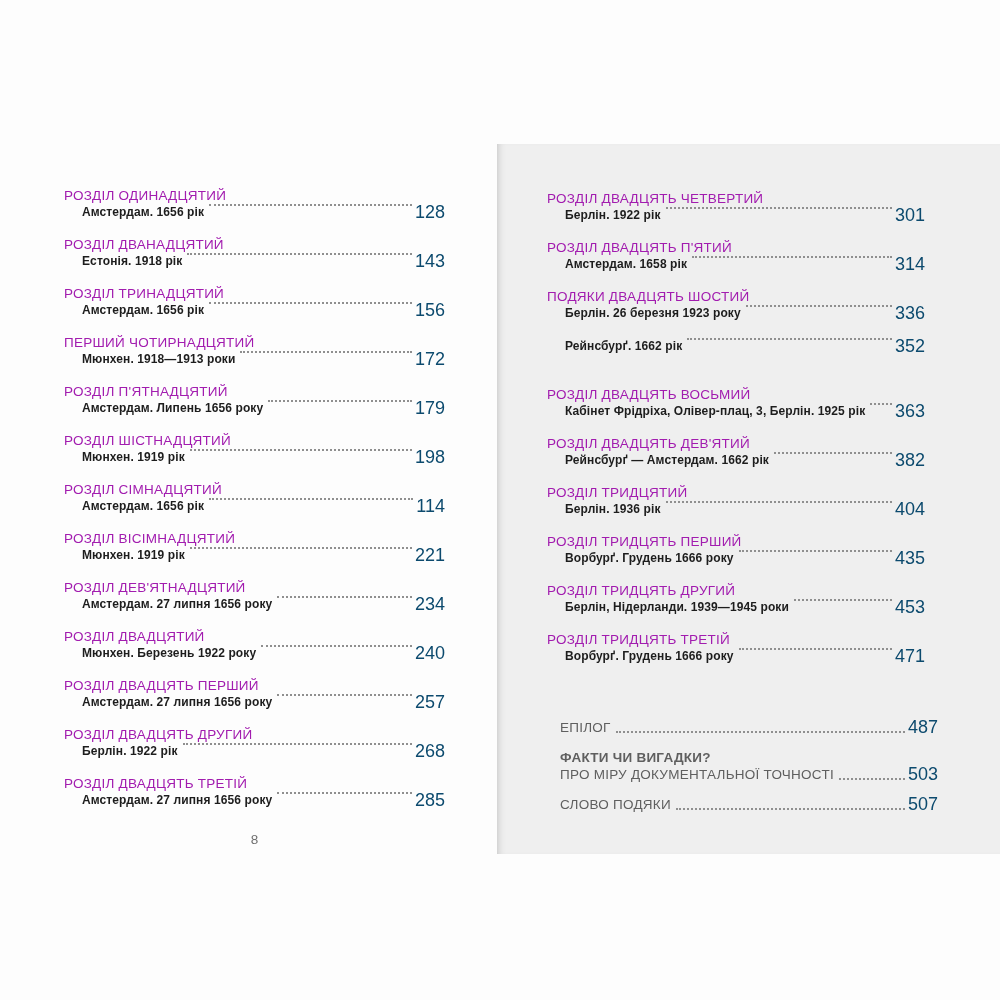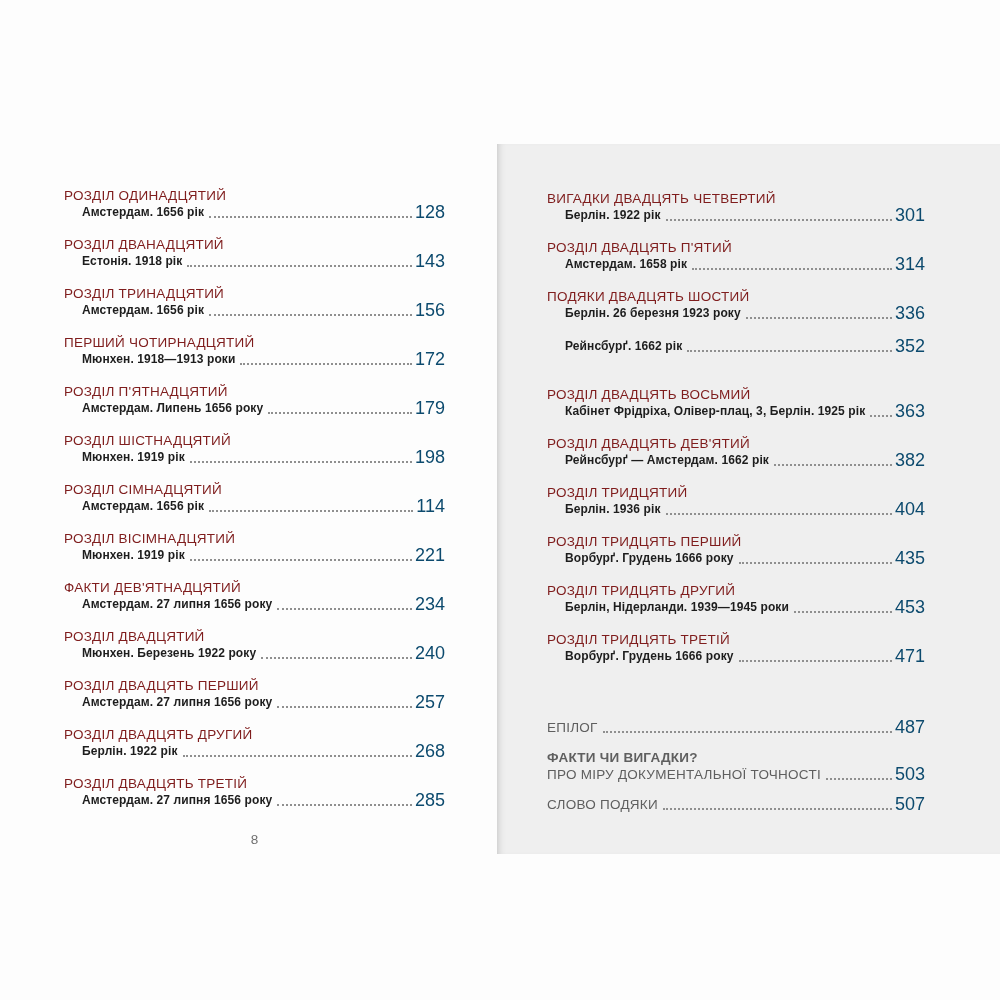--- a/index.html
+++ b/index.html
@@ -19,26 +19,26 @@
     box-shadow: inset 7px 0 10px -8px rgba(0,0,0,0.28);
   }
   .toc { position: absolute; }
   .toc-left  { left: 64px;  top: 188px; width: 381px; }
   .toc-right { left: 547px; top: 191px; width: 378px; }
   .entry { height: 49px; }
   .entry-title {
     font-size: 13.5px;
     line-height: 16px;
     letter-spacing: 0.25px;
-    color: #7f1d1d;
+    color: #a21caf;
     white-space: nowrap;
   }
   .entry-row {
     display: flex;
-    align-items: flex-end;
+    align-items: flex-start;
     padding-left: 18px;
     line-height: 17px;
   }
   .entry-sub {
     font-size: 12px;
     font-weight: bold;
     color: #1d1d1d;
     letter-spacing: 0.1px;
     white-space: nowrap;
   }
@@ -46,21 +46,21 @@
     flex: 1;
     min-width: 8px;
     margin: 0 3px 3px 5px;
     border-bottom: 2px dotted #8f8f8f;
   }
   .entry-page {
     font-size: 18px;
     color: #0c4a6e;
     white-space: nowrap;
   }
-  .extras { position: absolute; left: 547px; top: 719px; width: 378px; }
+  .extras { position: absolute; left: 560px; top: 719px; width: 378px; }
   .extra-item { margin-bottom: 13px; }
   .extra-pre {
     font-size: 13.5px;
     line-height: 17px;
     letter-spacing: 0.25px;
     color: #5f5f5f;
     white-space: nowrap;
     font-weight: bold;
   }
   .extra-row { display: flex; align-items: flex-end; line-height: 17px; }
@@ -143,21 +143,21 @@
     </div>
     <div class="entry">
       <div class="entry-title">РОЗДІЛ ВІСІМНАДЦЯТИЙ</div>
       <div class="entry-row">
         <span class="entry-sub">Мюнхен. 1919 рік</span>
         <span class="leader"></span>
         <span class="entry-page">221</span>
       </div>
     </div>
     <div class="entry">
-      <div class="entry-title">ФАКТИ ДЕВ'ЯТНАДЦЯТИЙ</div>
+      <div class="entry-title">РОЗДІЛ ДЕВ'ЯТНАДЦЯТИЙ</div>
       <div class="entry-row">
         <span class="entry-sub">Амстердам. 27 липня 1656 року</span>
         <span class="leader"></span>
         <span class="entry-page">234</span>
       </div>
     </div>
     <div class="entry">
       <div class="entry-title">РОЗДІЛ ДВАДЦЯТИЙ</div>
       <div class="entry-row">
         <span class="entry-sub">Мюнхен. Березень 1922 року</span>
@@ -186,21 +186,21 @@
       <div class="entry-row">
         <span class="entry-sub">Амстердам. 27 липня 1656 року</span>
         <span class="leader"></span>
         <span class="entry-page">285</span>
       </div>
     </div>
   </div>
 
 <div class="toc toc-right" id="right-toc">
     <div class="entry">
-      <div class="entry-title">ВИГАДКИ ДВАДЦЯТЬ ЧЕТВЕРТИЙ</div>
+      <div class="entry-title">РОЗДІЛ ДВАДЦЯТЬ ЧЕТВЕРТИЙ</div>
       <div class="entry-row">
         <span class="entry-sub">Берлін. 1922 рік</span>
         <span class="leader"></span>
         <span class="entry-page">301</span>
       </div>
     </div>
     <div class="entry">
       <div class="entry-title">РОЗДІЛ ДВАДЦЯТЬ П'ЯТИЙ</div>
       <div class="entry-row">
         <span class="entry-sub">Амстердам. 1658 рік</span>

